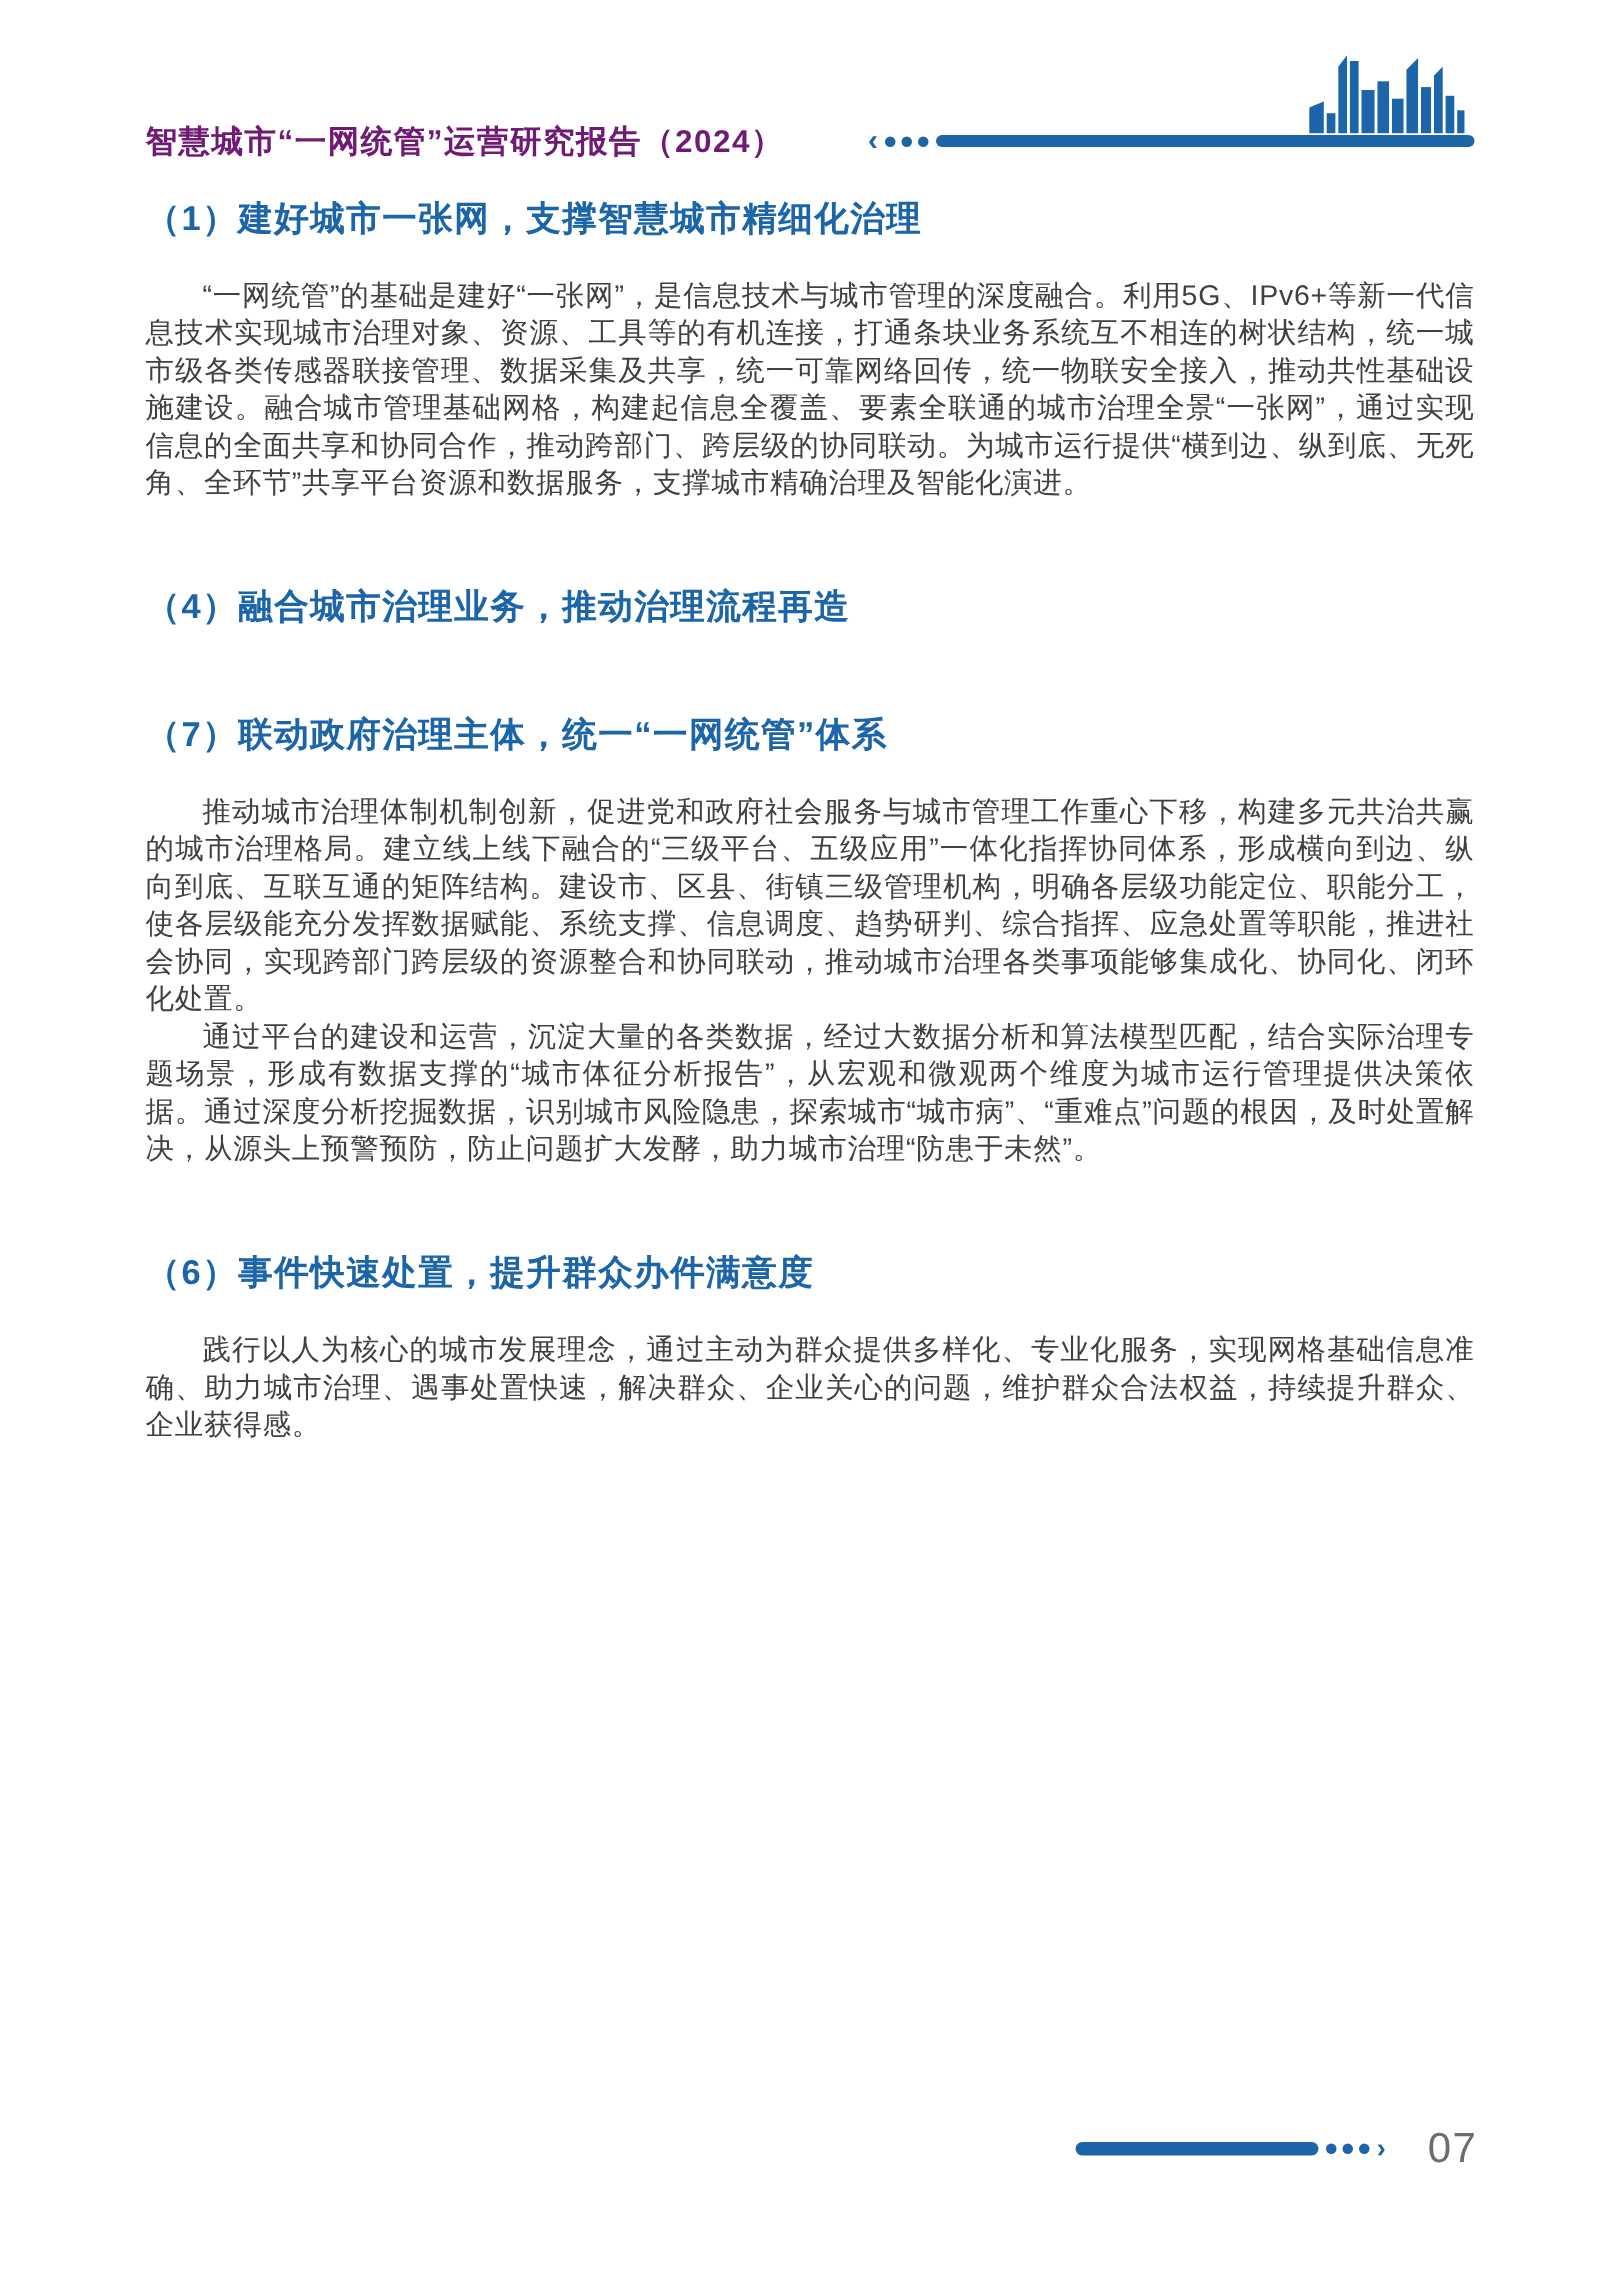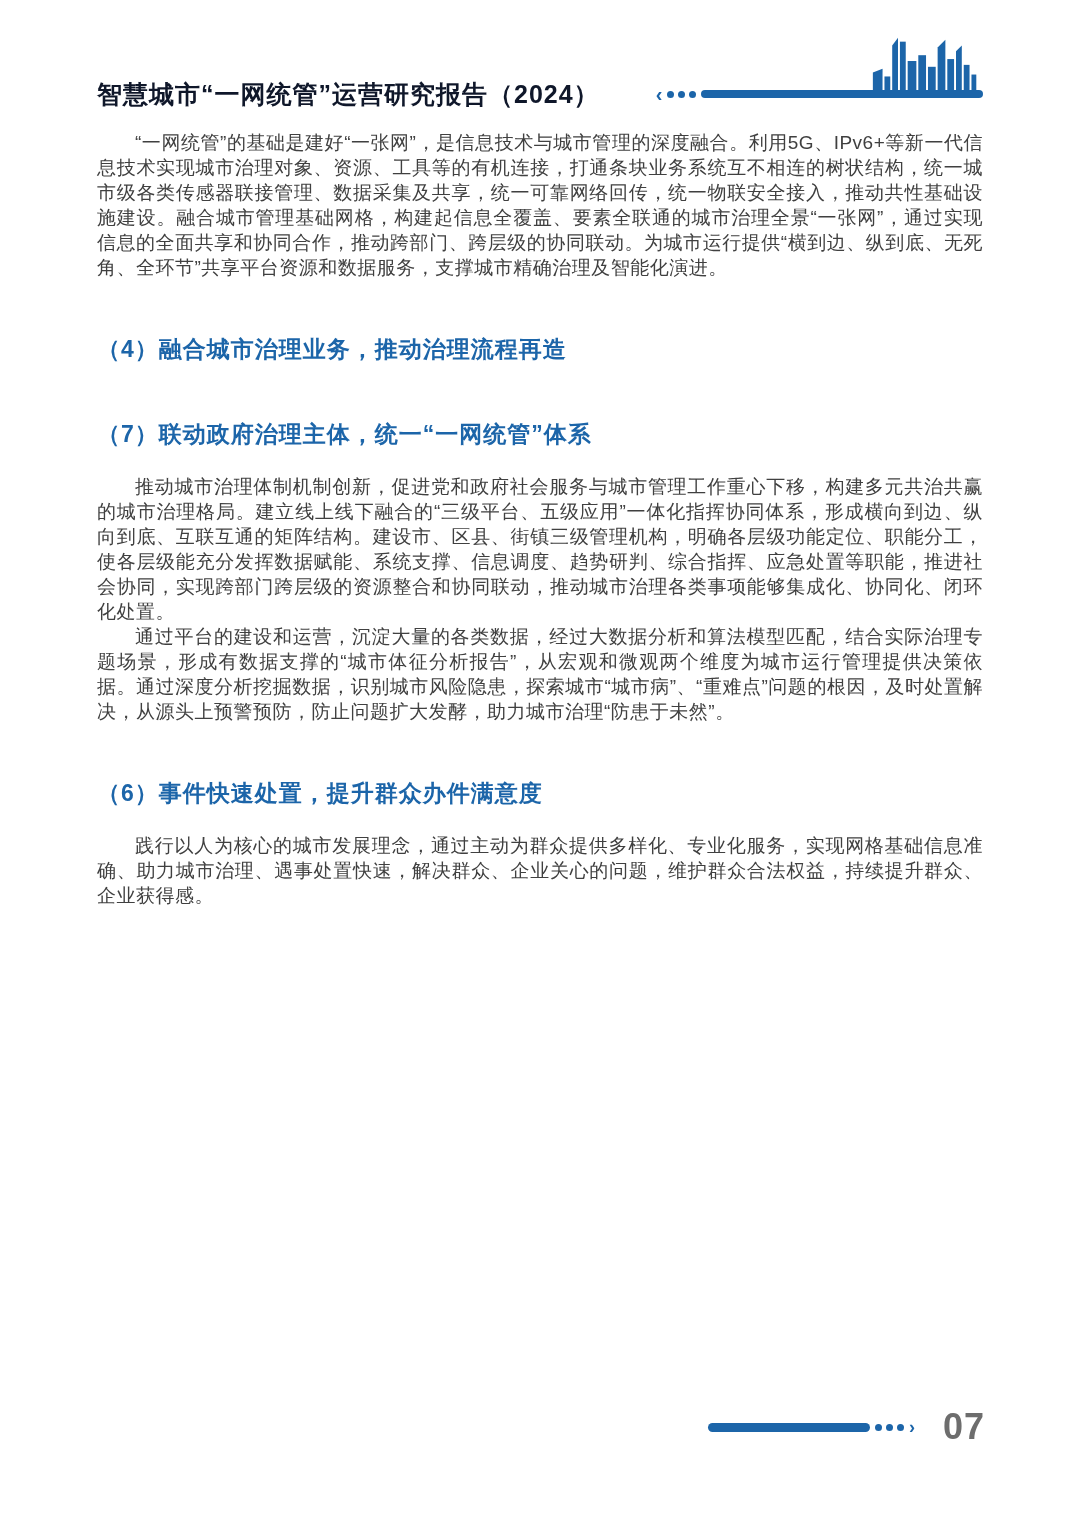--- a/index.html
+++ b/index.html
@@ -20,22 +20,22 @@
   }
 
   
   .header {
     display: flex;
     align-items: center;
     padding-top: 78px;
     height: 110px;
   }
   .header-title {
-    color: #0f172a;
-    font-size: 25px;
+    color: #701a75;
+    font-size: 21px;
     font-weight: bold;
     letter-spacing: 1px;
     white-space: nowrap;
   }
   .header-rule {
     flex: 1;
     margin-left: 56px;
     display: flex;
     align-items: center;
     position: relative;
@@ -96,24 +96,23 @@
     justify-content: flex-end;
   }
   .footer .rule-line {
     flex: 0 0 162px;
     height: 9px;
     border-radius: 4.5px;
   }
   .footer .chev { font-size: 18px; }
   .page-number {
     color: #6d6d6d;
-    font-size: 36px;
+    font-size: 28px;
     margin-left: 28px;
     letter-spacing: 1px;
-    font-weight: bold;
   }
 </style>
 </head>
 <body>
 
 <div class="page">
 
   <div class="header">
     <div class="header-title">智慧城市“一网统管”运营研究报告（2024）</div>
     <div class="header-rule">
@@ -139,20 +138,21 @@
           <rect x="94" y="34" width="6" height="26"></rect>
           <rect x="102" y="44" width="5" height="16"></rect>
         </svg>
       </span>
     </div>
   </div>
 
   <div class="content">
 
     <div class="section">
+      <h2 class="section-heading">（1）建好城市一张网，支撑智慧城市精细化治理</h2>
       <p class="section-paragraph">“一网统管”的基础是建好“一张网”，是信息技术与城市管理的深度融合。利用5G、IPv6+等新一代信息技术实现城市治理对象、资源、工具等的有机连接，打通条块业务系统互不相连的树状结构，统一城市级各类传感器联接管理、数据采集及共享，统一可靠网络回传，统一物联安全接入，推动共性基础设施建设。融合城市管理基础网格，构建起信息全覆盖、要素全联通的城市治理全景“一张网”，通过实现信息的全面共享和协同合作，推动跨部门、跨层级的协同联动。为城市运行提供“横到边、纵到底、无死角、全环节”共享平台资源和数据服务，支撑城市精确治理及智能化演进。</p>
     </div>
 
     <div class="section">
       <h2 class="section-heading">（4）融合城市治理业务，推动治理流程再造</h2>
     </div>
 
     <div class="section">
       <h2 class="section-heading">（7）联动政府治理主体，统一“一网统管”体系</h2>
       <p class="section-paragraph">推动城市治理体制机制创新，促进党和政府社会服务与城市管理工作重心下移，构建多元共治共赢的城市治理格局。建立线上线下融合的“三级平台、五级应用”一体化指挥协同体系，形成横向到边、纵向到底、互联互通的矩阵结构。建设市、区县、街镇三级管理机构，明确各层级功能定位、职能分工，使各层级能充分发挥数据赋能、系统支撑、信息调度、趋势研判、综合指挥、应急处置等职能，推进社会协同，实现跨部门跨层级的资源整合和协同联动，推动城市治理各类事项能够集成化、协同化、闭环化处置。</p>

